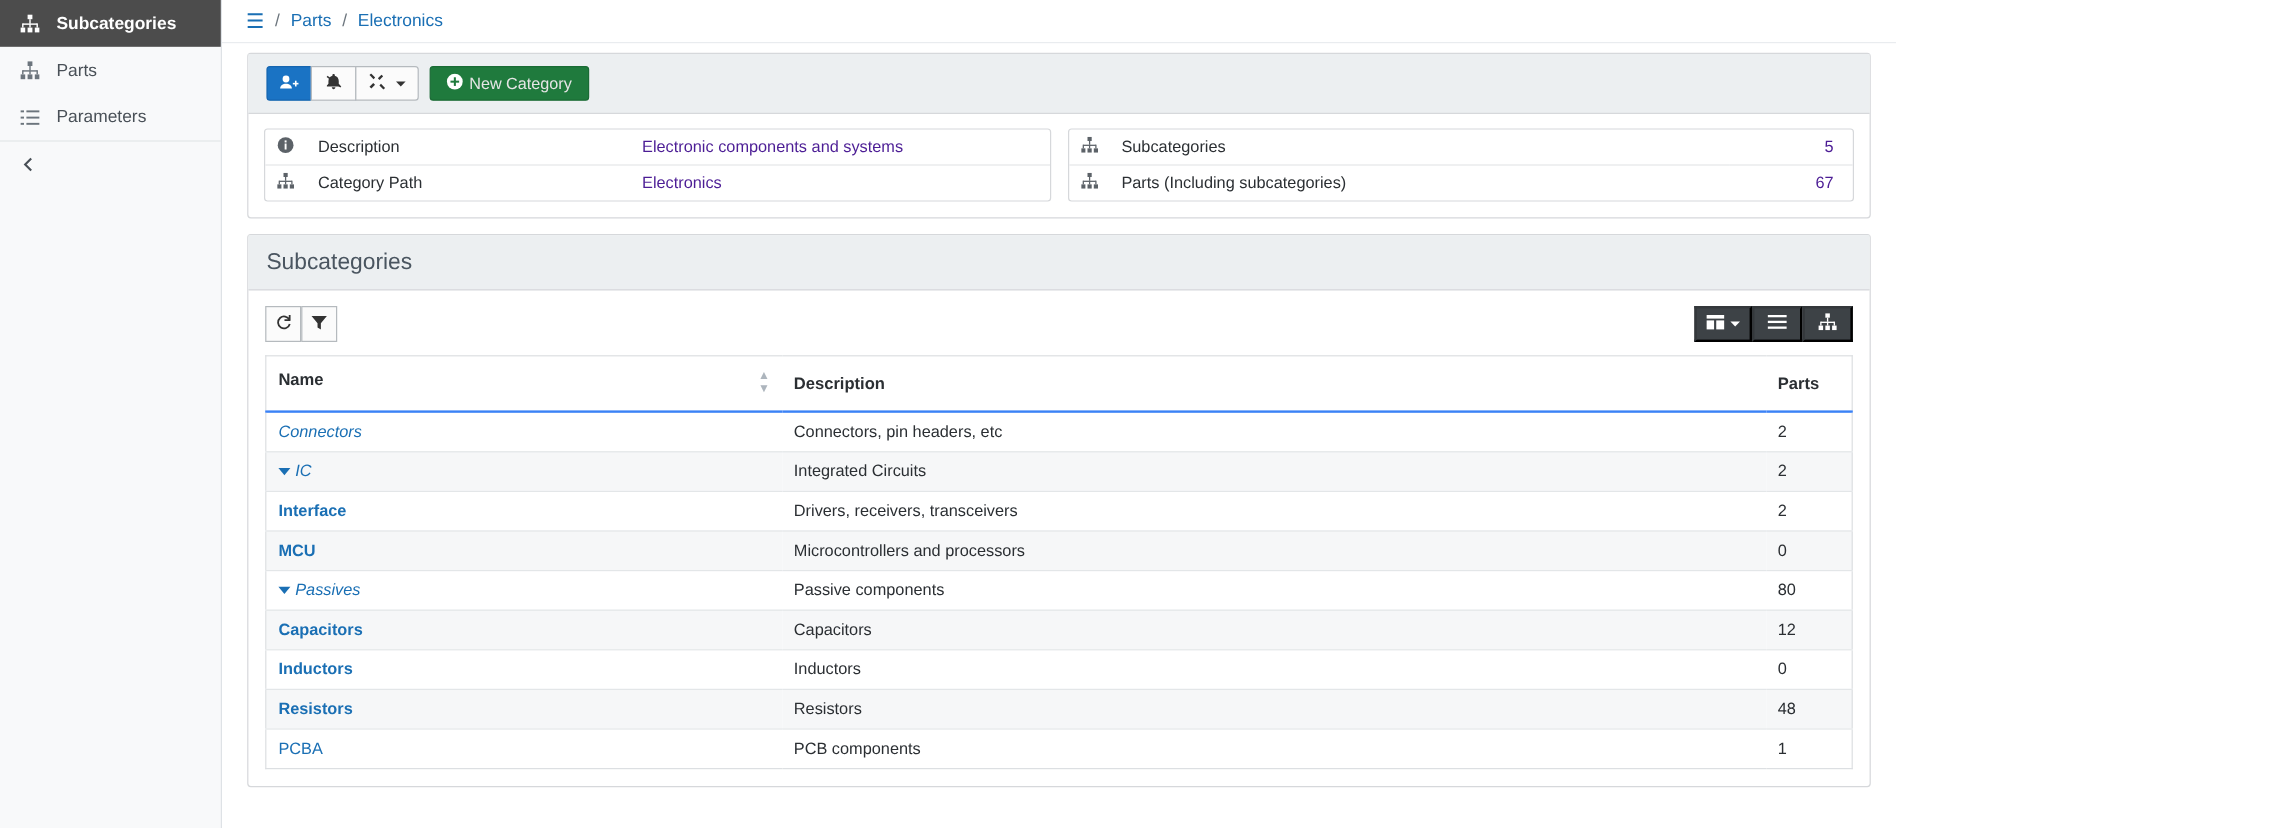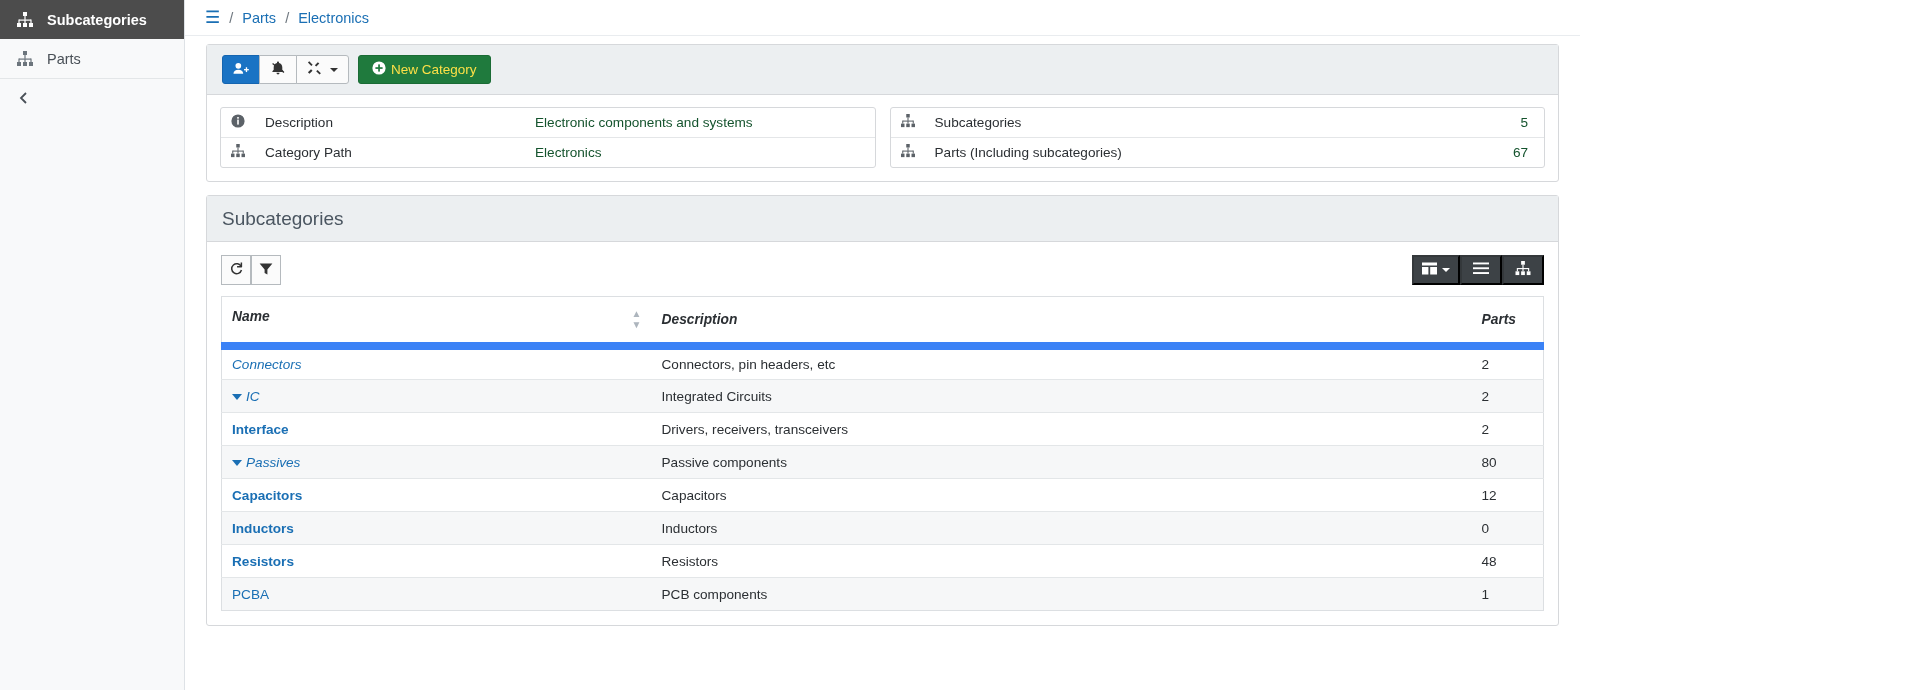--- a/index.html
+++ b/index.html
@@ -129,21 +129,21 @@
   .btn-group .btn:first-child { border-radius: 3px 0 0 3px; margin-left: 0; }
   .btn-group .btn:last-child { border-radius: 0 3px 3px 0; }
   .btn-primary {
     background: #1a73c4;
     border-color: #1565b0;
     color: #fff;
   }
   .btn-success {
     background: #1f7a3d;
     border-color: #1a6b35;
-    color: #fde047;
+    color: #e5e5e5;
     height: 29px;
     border-radius: 3px;
     padding: 0 13px;
     font-size: 13.5px;
     margin-left: 9px;
     font-weight: normal;
   }
   .caret {
     width: 0; height: 0;
     border-left: 4px solid transparent;
@@ -169,21 +169,21 @@
   .info-card table { width: 100%; border-collapse: collapse; }
   .info-card td {
     padding: 6px 10px;
     font-size: 13.6px;
     border-bottom: 1px solid #e4e6e8;
     height: 29px;
   }
   .info-card tr:last-child td { border-bottom: none; }
   .ic-icon { width: 34px; text-align: center; color: #6a7076; }
   .ic-label { width: 270px; color: #2b2f33; }
-  .ic-value { color: #14532d; margin-top: 10px; }
+  .ic-value { color: #4c1d95; margin-top: 10px; }
   .ic-value.right { text-align: right; padding-right: 16px; }
   .info-card.second .ic-label { width: auto; }
 
   
   .table-toolbar {
     display: flex;
     align-items: center;
     justify-content: space-between;
     padding: 13px 14px 11px 14px;
   }
@@ -212,25 +212,24 @@
   table.dtable {
     width: 100%;
     border-collapse: collapse;
     border: 1px solid #dcdfe2;
     font-size: 13.6px;
   }
   table.dtable th {
     text-align: left;
     font-weight: bold;
     padding: 12px 10px;
-    border-bottom: 8px solid #3b82f6;
+    border-bottom: 2px solid #3b82f6;
     background: #ffffff;
     color: #2b2f33;
     font-size: 13.8px;
-    font-style: italic;
   }
   table.dtable td {
     padding: 7px 10px;
     border-top: 1px solid #e3e6e8;
     color: #2b2f33;
     height: 33px;
   }
   table.dtable tbody tr:nth-child(even) { background: #f6f7f8; }
   .col-name { width: 430px; }
   .col-desc { width: 820px; }
@@ -290,20 +289,33 @@
           <rect x="7.4" y="4" width="1.2" height="3.5"></rect>
             <rect x="2" y="7.5" width="12" height="1.2"></rect>
           <rect x="1.4" y="7.5" width="1.2" height="3.5"></rect>
             <rect x="7.4" y="7.5" width="1.2" height="3.5"></rect>
           <rect x="13.4" y="7.5" width="1.2" height="3.5"></rect>
         </svg>
       </span>
       <span>Parts</span>
     </div>
 
+    <div class="side-item">
+      <span class="s-icon">
+        <svg width="16" height="16" viewBox="0 0 16 16" fill="#6c757d">
+          <rect x="0" y="2" width="3" height="1.6"></rect>
+            <rect x="5" y="2" width="11" height="1.6"></rect>
+          <rect x="0" y="7.2" width="3" height="1.6"></rect>
+            <rect x="5" y="7.2" width="11" height="1.6"></rect>
+          <rect x="0" y="12.4" width="3" height="1.6"></rect>
+            <rect x="5" y="12.4" width="11" height="1.6"></rect>
+        </svg>
+      </span>
+      <span>Parameters</span>
+    </div>
 
     <div class="side-collapse">
       <span class="s-icon">
         <svg width="14" height="14" viewBox="0 0 14 14" fill="none" stroke="#495057" stroke-width="1.8">
           <polyline points="9,2 4,7 9,12"></polyline>
         </svg>
       </span>
     </div>
   </div>
 
@@ -544,20 +556,27 @@
               </tr>
 
               <tr>
                 <td class="indent-3">
                   <a class="tree-link">Interface</a>
                 </td>
                 <td>Drivers, receivers, transceivers</td>
                 <td>2</td>
               </tr>
 
+              <tr>
+                <td class="indent-3">
+                  <a class="tree-link">MCU</a>
+                </td>
+                <td>Microcontrollers and processors</td>
+                <td>0</td>
+              </tr>
 
               <tr>
                 <td class="indent-1">
                   <span class="toggle"></span><a class="tree-link">Passives</a>
                 </td>
                 <td>Passive components</td>
                 <td>80</td>
               </tr>
 
               <tr>

